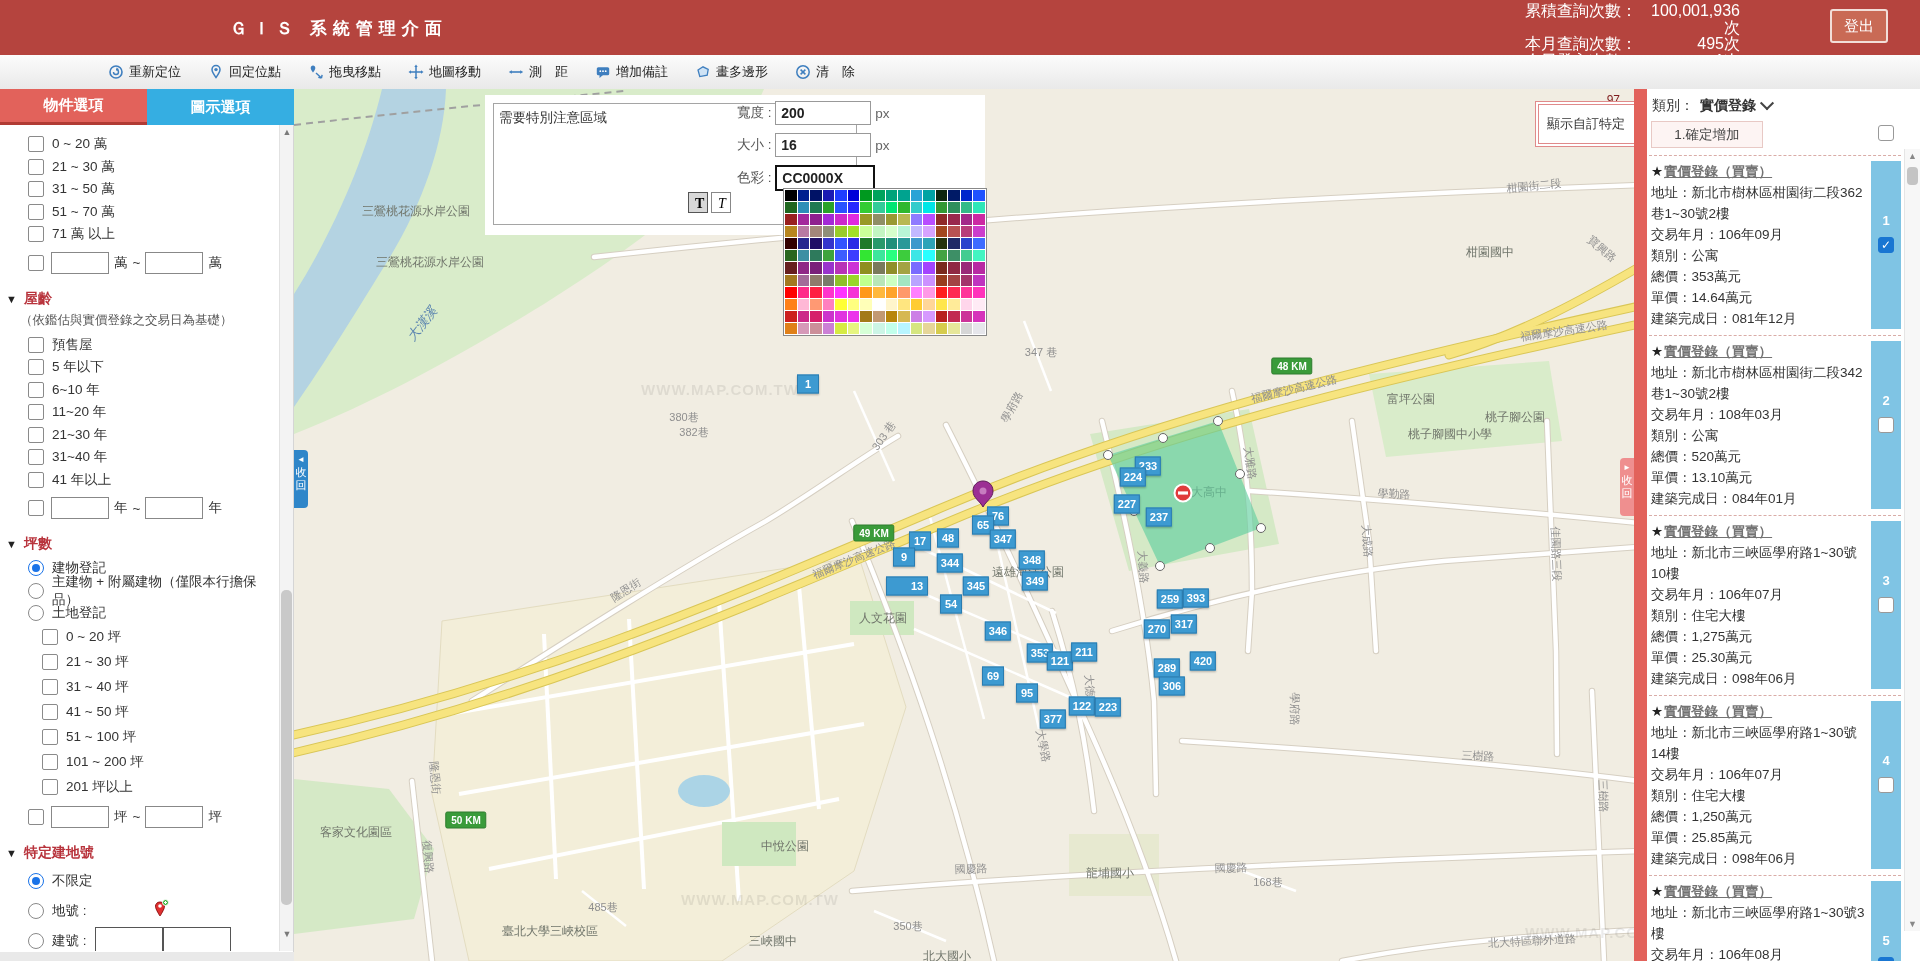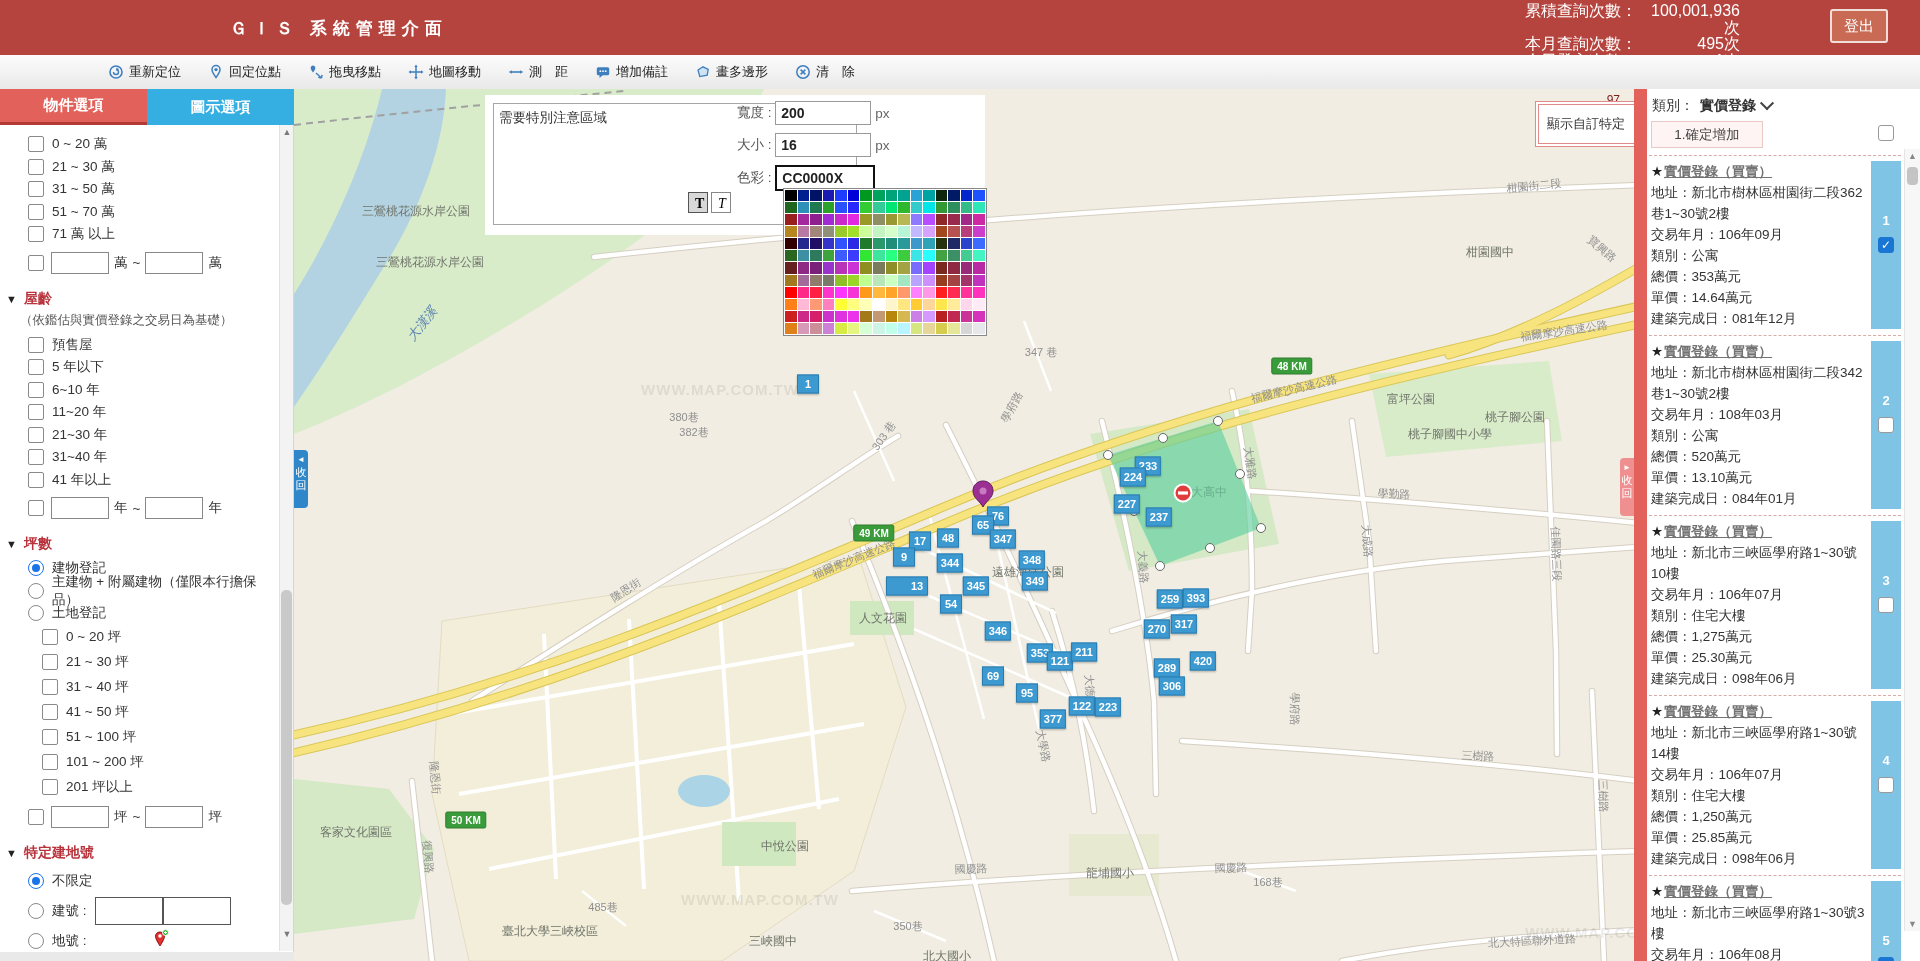--- a/index.html
+++ b/index.html
@@ -347,33 +347,33 @@
           <span class="tri">▼</span>
           <span>特定建地號</span>
         </div>
       <div id="landRadios">
           <div class="sb-row" style="height: 30px;">
             <span class="rb on"></span>
             <span>不限定</span>
           </div>
           <div class="sb-row" style="height: 30px;">
             <span class="rb"></span>
-            <span>建號 :</span>
-            <input style="width: 62px; height: 24px; border: 1px solid rgb(85, 85, 85); margin-left: 8px;">
-            <input style="width: 62px; height: 24px; border: 1px solid rgb(85, 85, 85); margin-left: 0px;">
-          </div>
-          <div class="sb-row" style="height: 30px;">
-            <span class="rb"></span>
             <span>地號 :</span>
             <span class="pin-small"><svg width="17" height="20" viewBox="0 0 17 20">
                 <path d="M7,3 C4.2,3 2.5,5 2.5,7.3 C2.5,10.3 7,17 7,17 C7,17 11.5,10.3 11.5,7.3 C11.5,5 9.8,3 7,3 Z" fill="#e03030" stroke="#901010"></path>
                 <circle cx="7" cy="7" r="1.8" fill="#fff"></circle>
                 <circle cx="12.5" cy="3.5" r="3" fill="#3db53d" stroke="#fff"></circle>
                 <path d="M12.5,2 V5 M11,3.5 H14" stroke="#fff" stroke-width="1"></path>
               </svg></span>
+          </div>
+          <div class="sb-row" style="height: 30px;">
+            <span class="rb"></span>
+            <span>建號 :</span>
+            <input style="width: 62px; height: 24px; border: 1px solid rgb(85, 85, 85); margin-left: 8px;">
+            <input style="width: 62px; height: 24px; border: 1px solid rgb(85, 85, 85); margin-left: 0px;">
           </div>
         </div>
     </div>
 
     <div id="sbScroll">
       <div class="arr" style="top:0">▲</div>
       <div id="sbThumb"></div>
       <div class="arr" style="bottom:10px">▼</div>
     </div>
     <div id="sbHScroll"></div>

